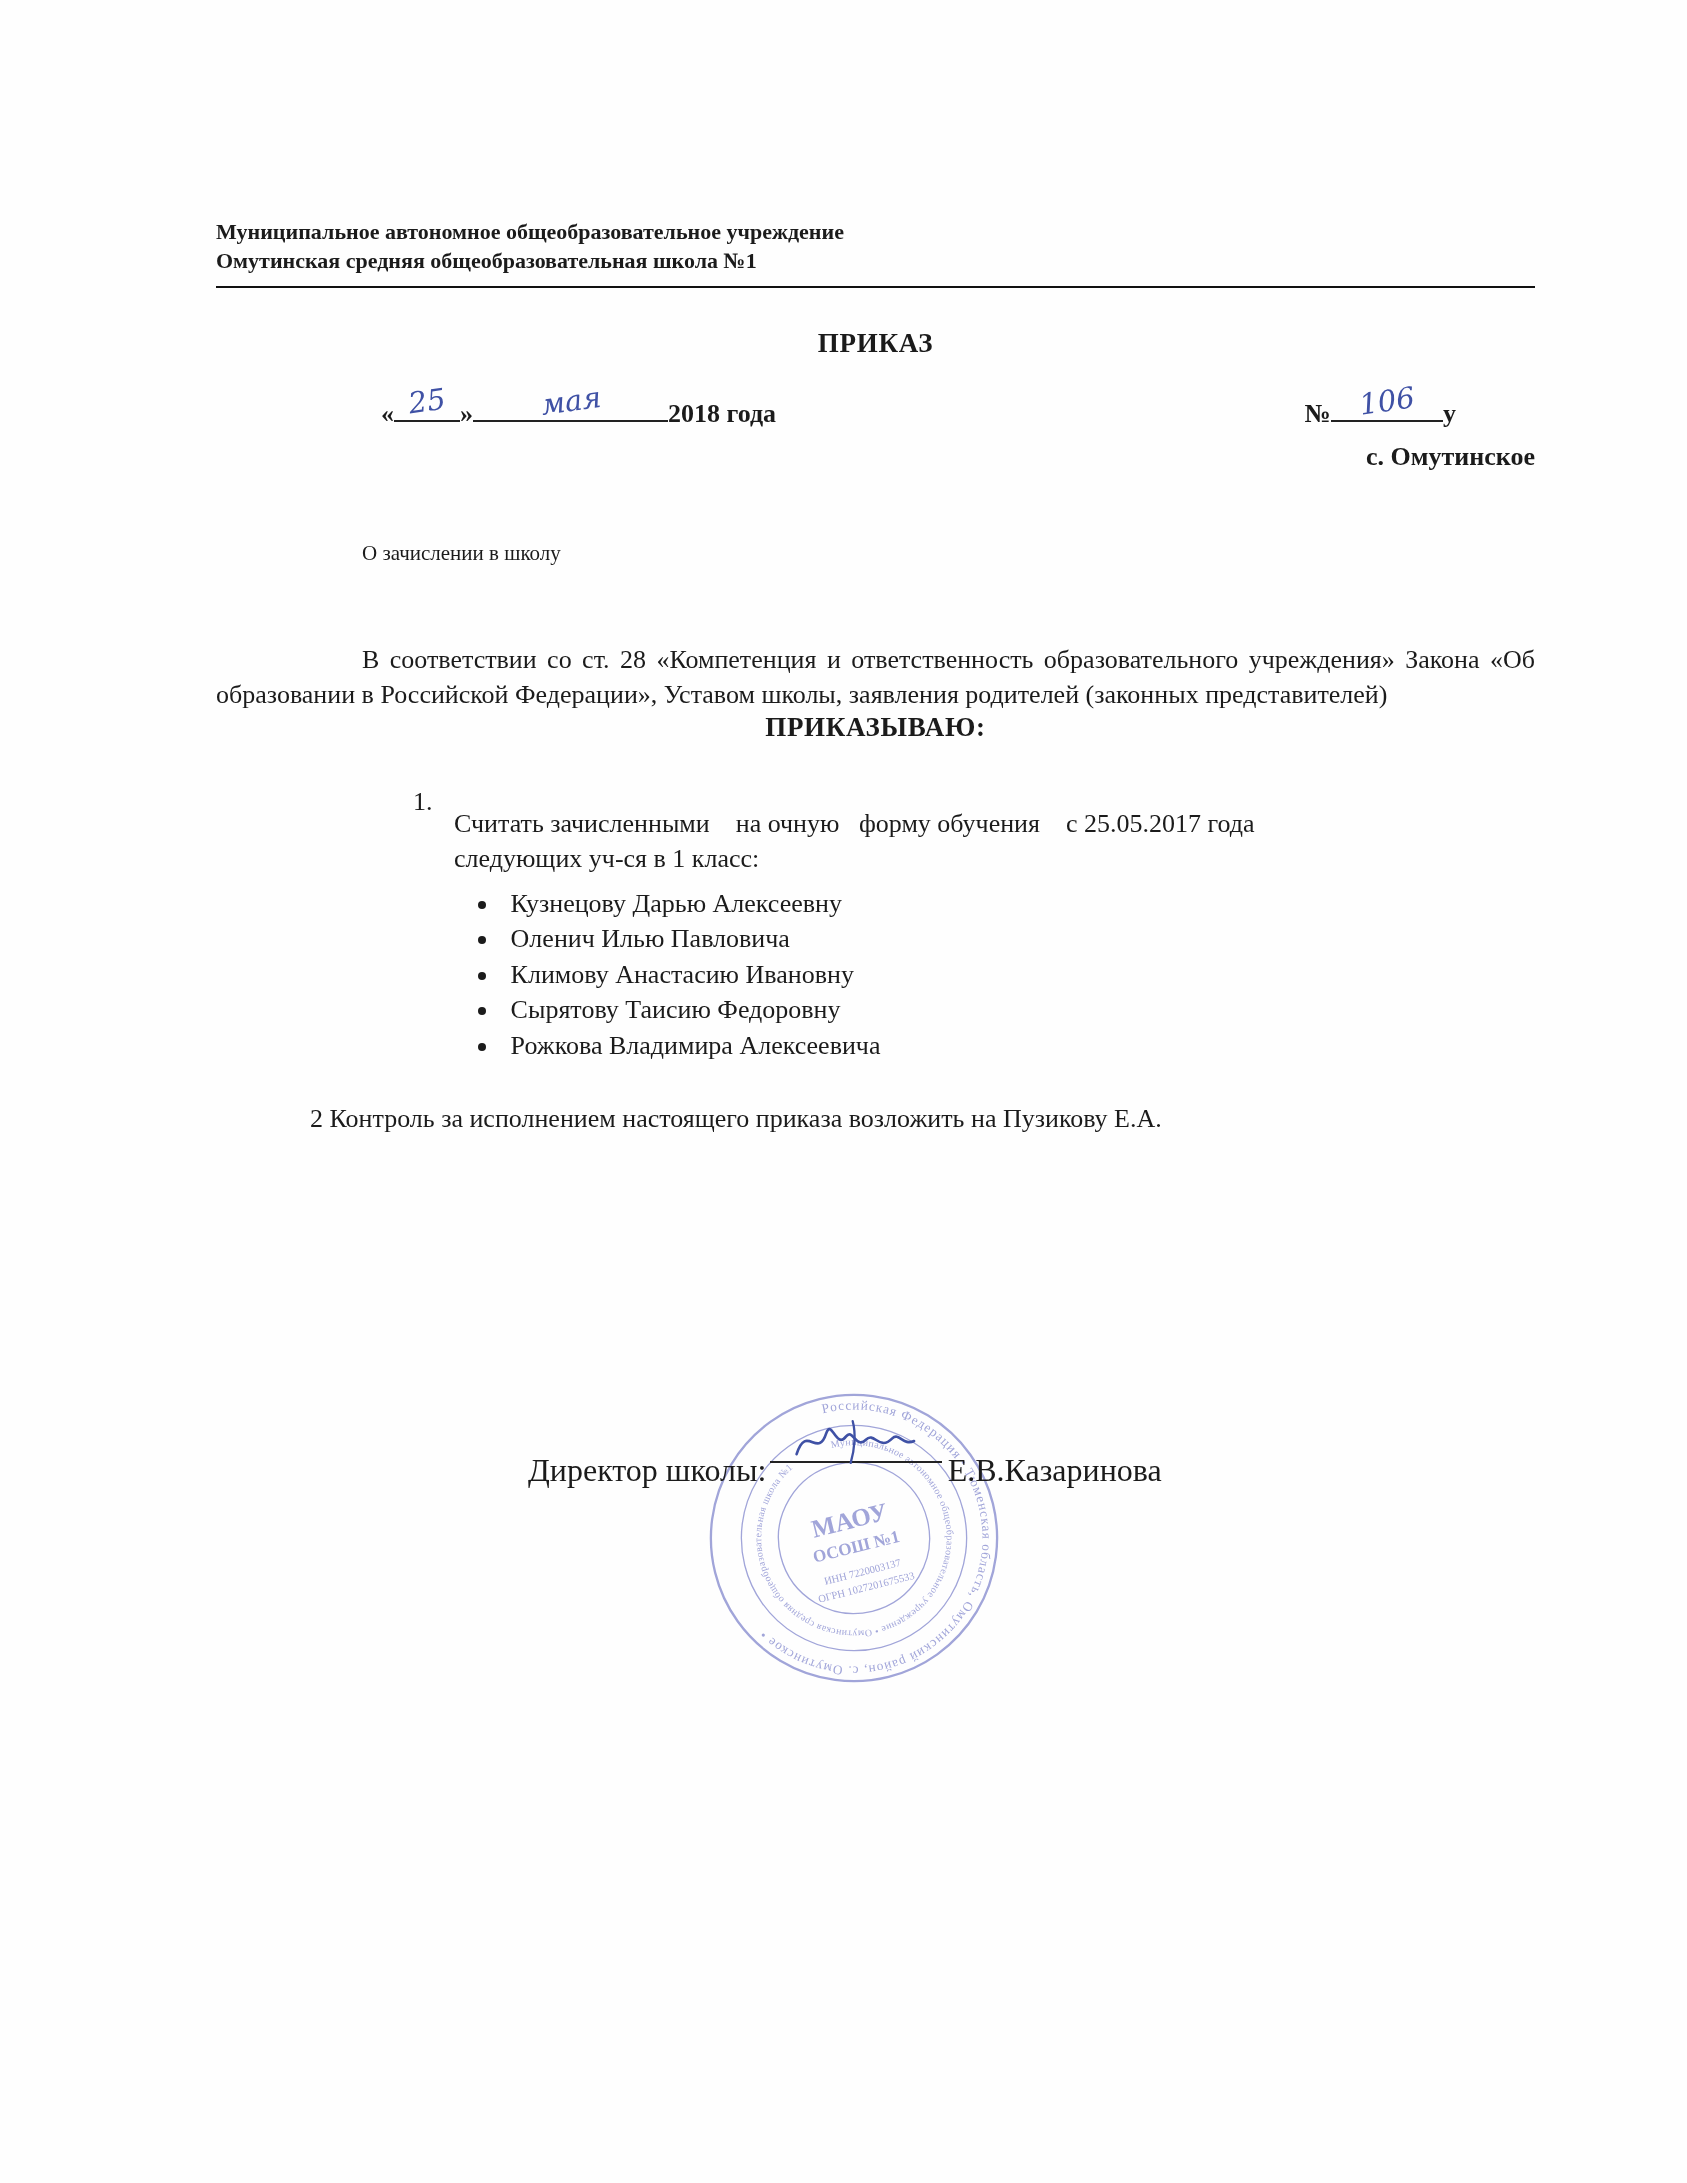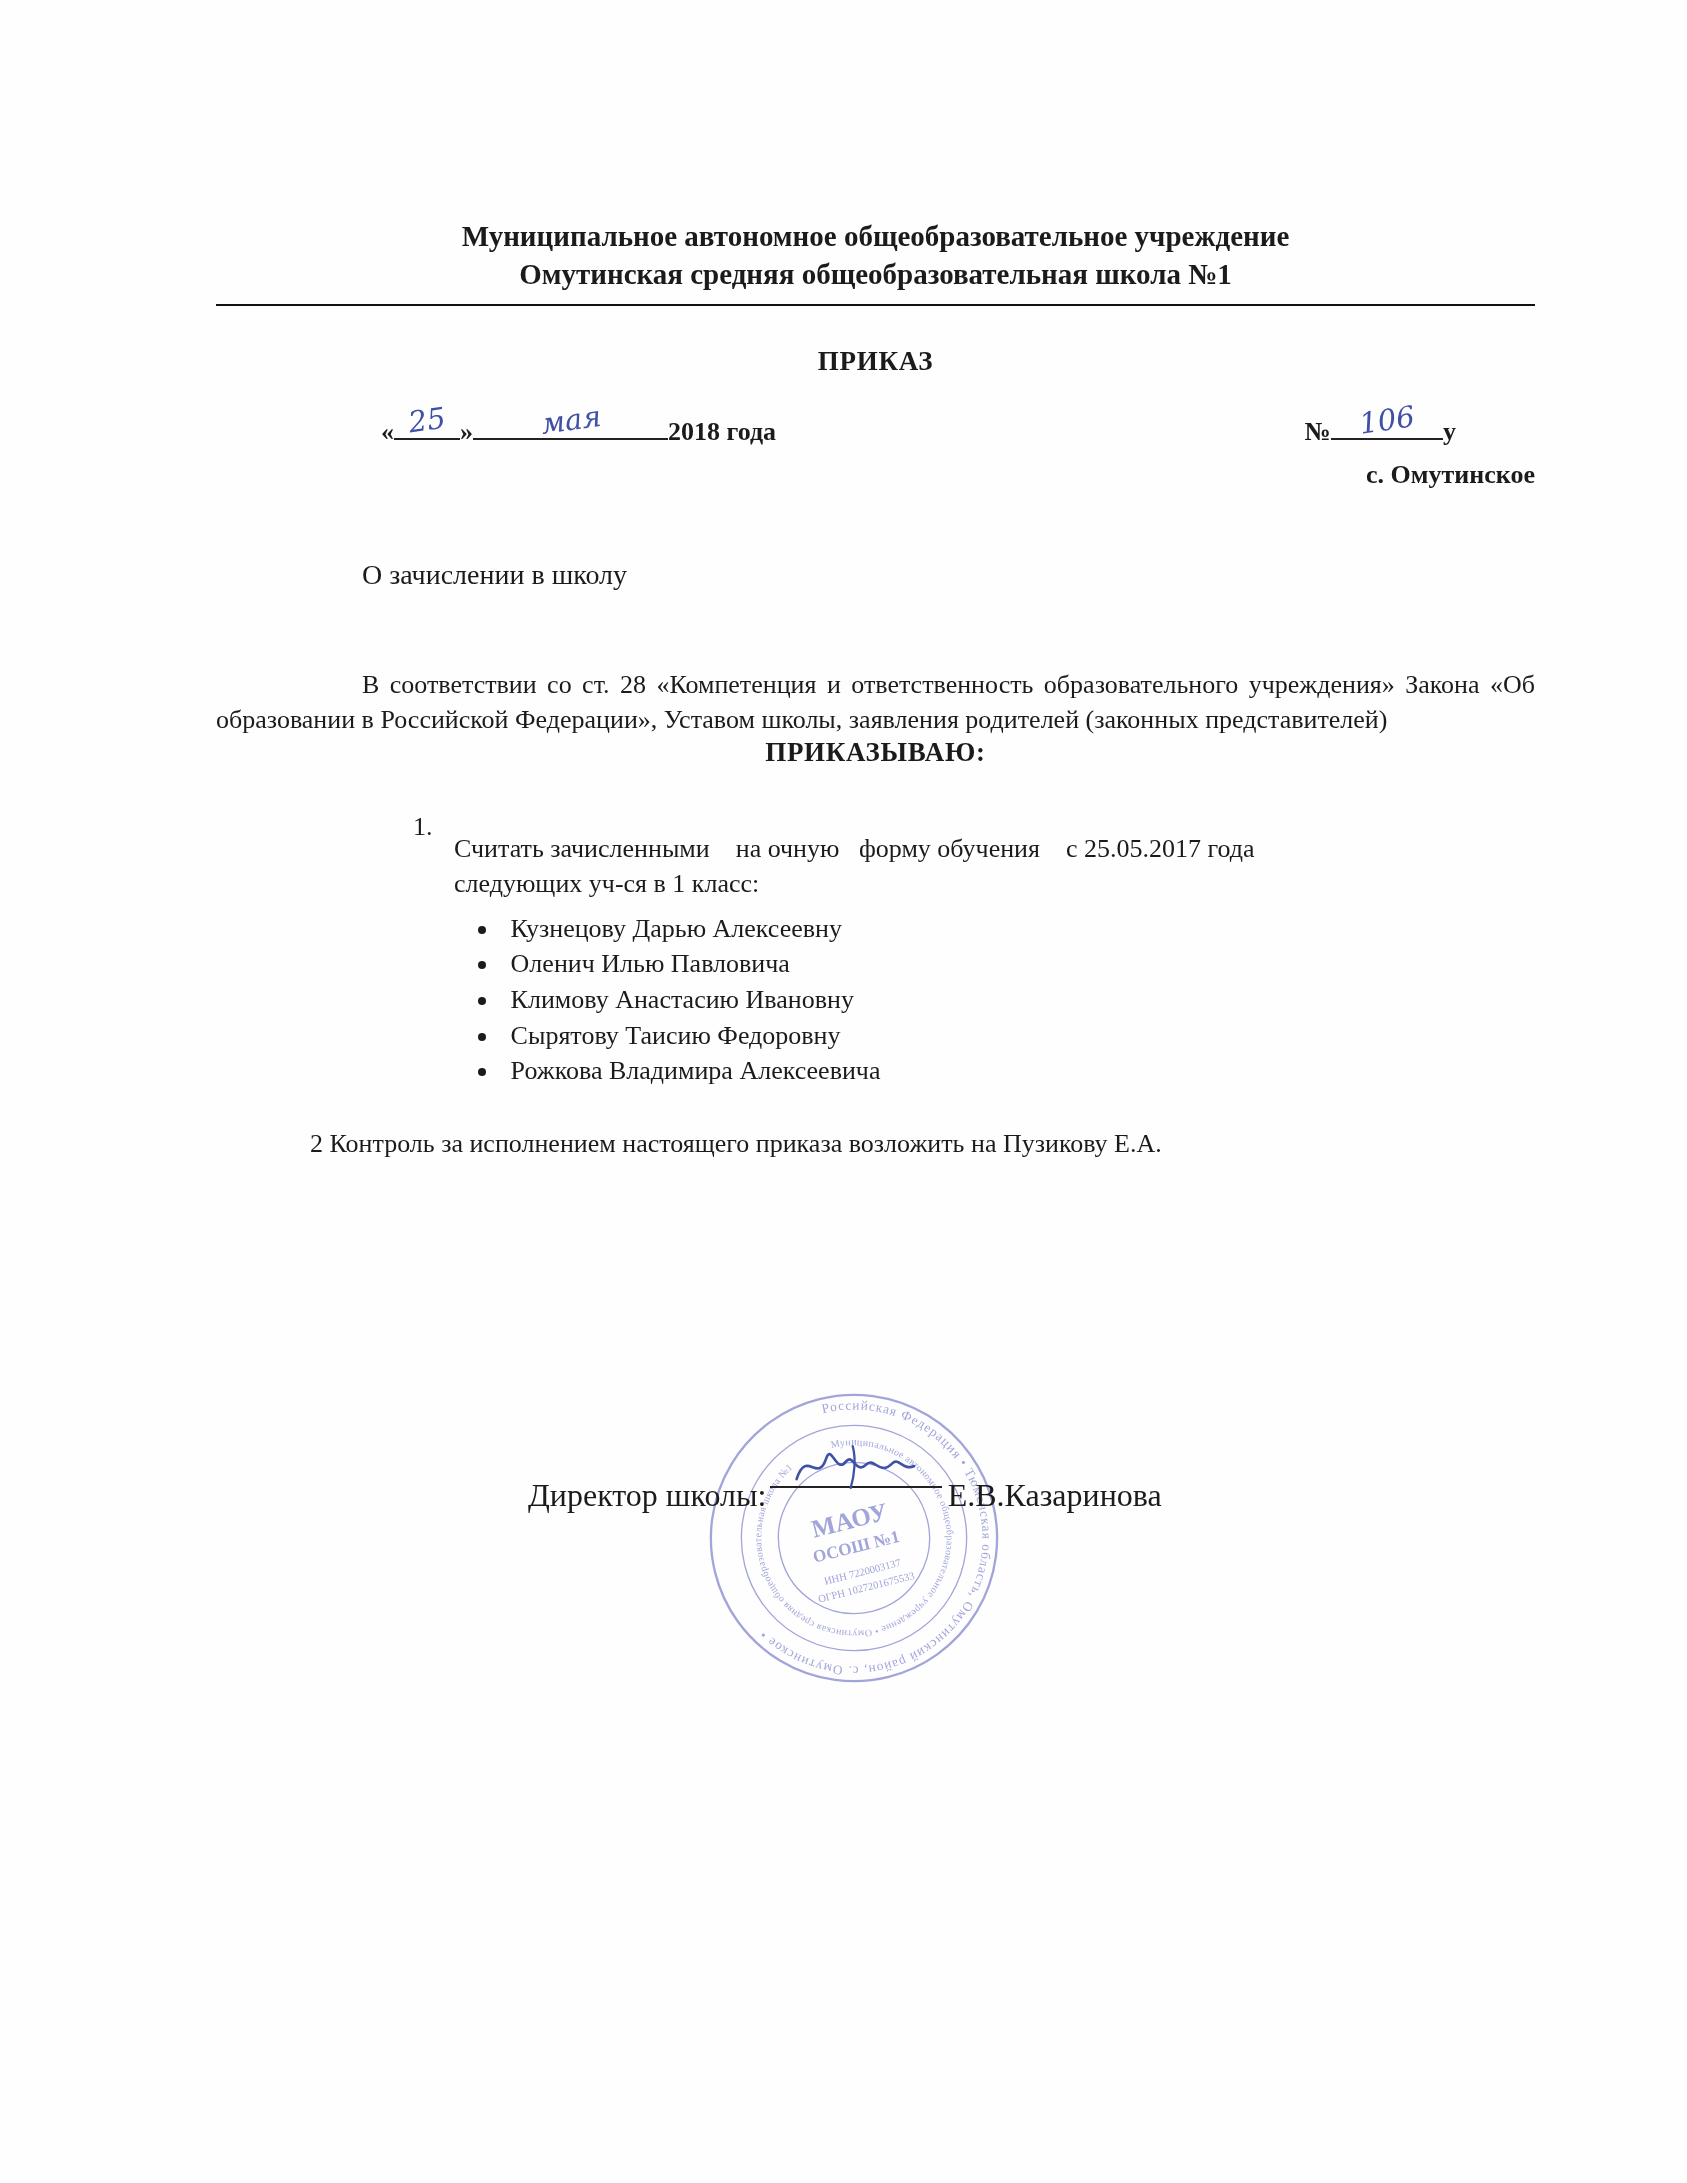--- a/index.html
+++ b/index.html
@@ -11,40 +11,40 @@
     font-family:"Liberation Serif", serif;
     color:#1b1b1b;
     overflow:hidden;
   }
   .content{
     position:relative;
     z-index:2;
     padding:218px 152px 0 216px;
   }
   
-  .org-header{text-align:center;font-weight:bold;font-size:29px;line-height:1.3;}
+  .org-header{font-weight:bold;font-size:22px;line-height:1.3;}
   .header-rule{border:none;border-top:2.6px solid #111;margin:10.6px 0 0 0;}
   .doc-title{text-align:center;font-weight:bold;font-size:27px;margin-top:40px;letter-spacing:0.7px;}
   
   .date-row{display:flex;justify-content:space-between;align-items:flex-end;margin-top:40px;font-size:26px;font-weight:bold;}
   .date-left{margin-left:165px;}
   .date-right{margin-right:79px;}
   .blank{display:inline-block;border-bottom:2px solid #222;position:relative;vertical-align:baseline;height:6.6px;}
   .blank.day{width:66px;}
   .blank.month{width:195px;}
   .blank.num{width:112px;}
   .blank.sig{width:172px;height:9.3px;}
   .hand{
     position:absolute;left:50%;bottom:1.3px;transform:translateX(-50%) rotate(-8deg);
     font-family:"DejaVu Serif", serif;font-style:italic;font-weight:normal;
     color:#3f51a5;font-size:29px;white-space:nowrap;
   }
   .place-line{text-align:right;font-weight:bold;font-size:26px;margin-top:13.2px;}
   
-  .subject{margin-top:69px;font-size:28px;margin-left:146px;}
+  .subject{margin-top:69px;font-size:21px;margin-left:146px;}
   .body-par{margin-top:76px;font-size:26px;line-height:1.35;text-align:justify;text-indent:146px;}
   .order-heading{text-align:center;font-weight:bold;font-size:27px;letter-spacing:0.7px;}
   
   .item1{display:flex;margin-top:41px;font-size:26px;line-height:1.35;}
   .item1-num{width:41px;margin-left:197px;flex:none;}
   .item1-text{flex:1;white-space:pre-wrap;margin-top:22px;}
   .students{margin:9.3px 0 0 0;padding-left:284px;font-size:26px;line-height:1.37;}
   .students li{padding-left:10.6px;}
   .item2{margin-top:40px;margin-left:94px;font-size:26px;}
   

